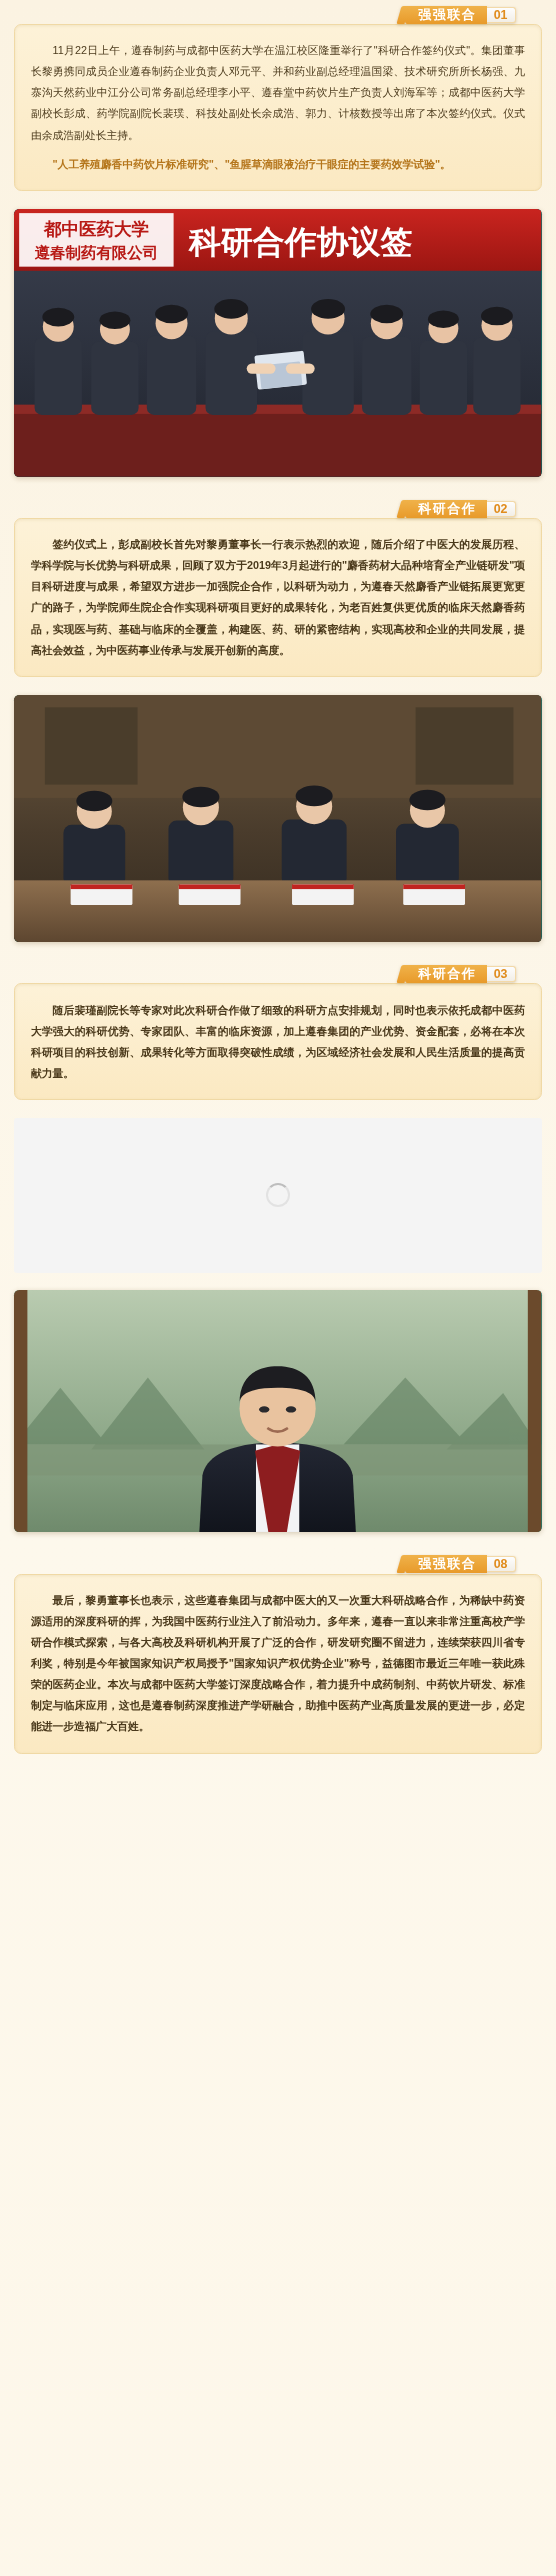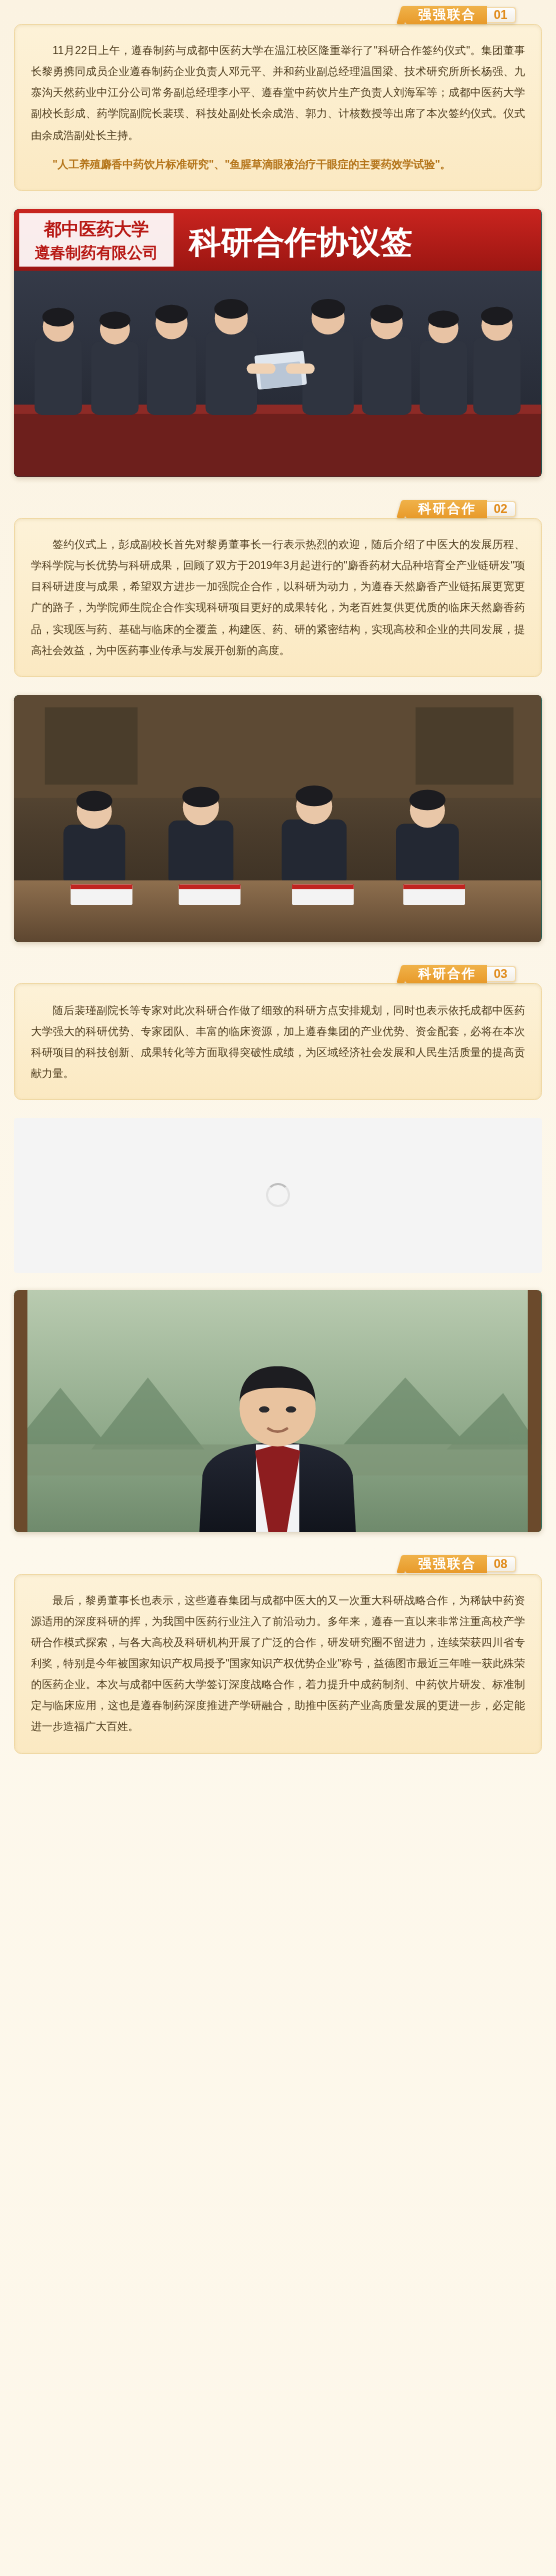--- a/index.html
+++ b/index.html
@@ -84,21 +84,21 @@
     box-shadow: 0 1px 3.1px rgba(160,120,40,0.12) inset;
   }
   .card p {
     font-size: 10.8px;
     line-height: 1.95;
     color: #4b3a1c;
     text-indent: 2em;
     text-align: justify;
     margin-bottom: 8.2px;
   }
-  .card p:last-child { margin-bottom: 0; }
+  .card p:last-child { margin-bottom: 0; font-weight: bold; }
   .card p.quote {
     color: #b5761c;
     font-weight: bold;
   }
 
   
   .photo {
     margin: 0 14.4px 17.5px 14.4px;
     border-radius: 5.2px;
     overflow: hidden;

